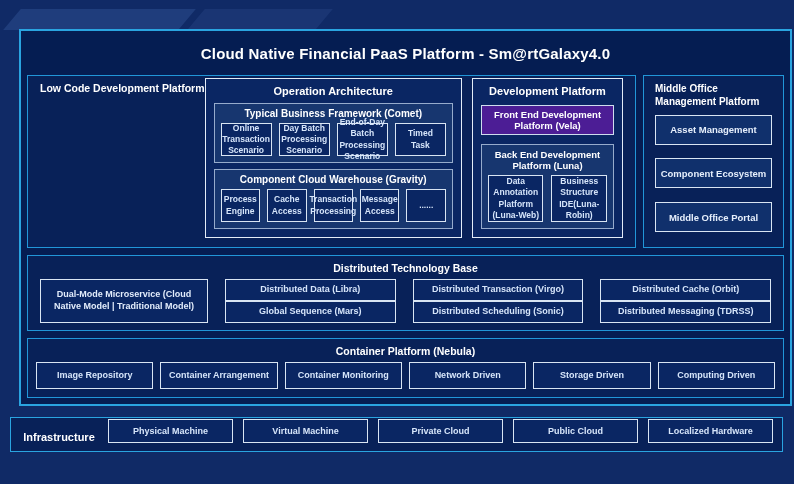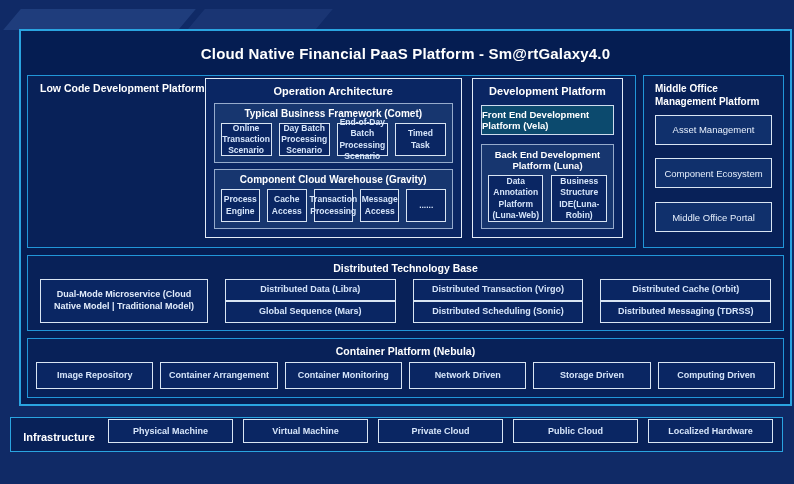--- a/index.html
+++ b/index.html
@@ -34,30 +34,30 @@
   .group{border:1px solid #96abcc;background:#17366f;display:flex;flex-direction:column;padding:2px 6px 6px;flex:1;min-height:0;box-sizing:border-box;}
   .group + .group{margin-top:6px;}
   .group-heading{text-align:center;color:#ffffff;font-weight:bold;font-size:10px;padding:2px 0 4px;}
   .group-row{display:flex;gap:7px;flex:1;min-height:0;}
   .leaf{
     border:1px solid #d9e5f3;background:#0a2663;color:#d6e5fa;font-weight:bold;font-size:8.5px;
     display:flex;align-items:center;justify-content:center;text-align:center;
     flex:1;padding:2px 3px;box-sizing:border-box;line-height:1.3;min-width:0;
   }
   .front-end{
-    flex:0 0 30px;margin:2px 0 9px;border:1px solid #cfdcee;background:#0c4a6e;color:#ffffff;
-    font-weight:bold;font-size:9.5px;display:flex;align-items:center;justify-content:center;box-sizing:border-box;
+    flex:0 0 30px;margin:2px 0 9px;border:1px solid #cfdcee;background:#4c1d95;color:#ffffff;
+    font-weight:bold;font-size:9.5px;display:flex;align-items:center;justify-content:center;text-align:center;box-sizing:border-box;
   }
   .be-heading{font-size:9.5px;}
   .be-row{display:flex;gap:8px;flex:1;min-height:0;}
   
   .middle-office{flex:0 0 141px;display:flex;flex-direction:column;padding:6px 11px 8px;}
   .mo-label{color:#ffffff;font-weight:bold;font-size:10px;line-height:1.3;}
   .mo-stack{flex:1;display:flex;flex-direction:column;justify-content:space-around;}
-  .mo-box{height:30px;flex:0 0 30px;border:1px solid #d9e5f3;background:#10306c;color:#e6effc;font-weight:normal;font-size:9.5px;display:flex;align-items:center;justify-content:center;box-sizing:border-box;}
+  .mo-box{height:30px;flex:0 0 30px;border:1px solid #d9e5f3;background:#10306c;color:#e6effc;font-weight:bold;font-size:9.5px;display:flex;align-items:center;justify-content:center;box-sizing:border-box;}
   
   .distributed{flex:0 0 76px;display:flex;flex-direction:column;padding:2px 12px 7px;}
   .dist-body{display:flex;gap:17px;flex:1;min-height:0;}
   .dual-mode{flex:0 0 168px;font-size:9px;color:#e2ecfb;}
   .dist-grid{flex:1;display:grid;grid-template-columns:repeat(3,1fr);grid-auto-rows:1fr;gap:0 17px;min-width:0;}
   .dist-grid .leaf{font-size:9px;}
   
   .container-platform{flex:0 0 60px;display:flex;flex-direction:column;padding:2px 8px 8px;}
   .cp-row{display:flex;gap:7px;flex:1;min-height:0;border-radius:7px;}
   .cp-row .leaf{font-size:9px;}

